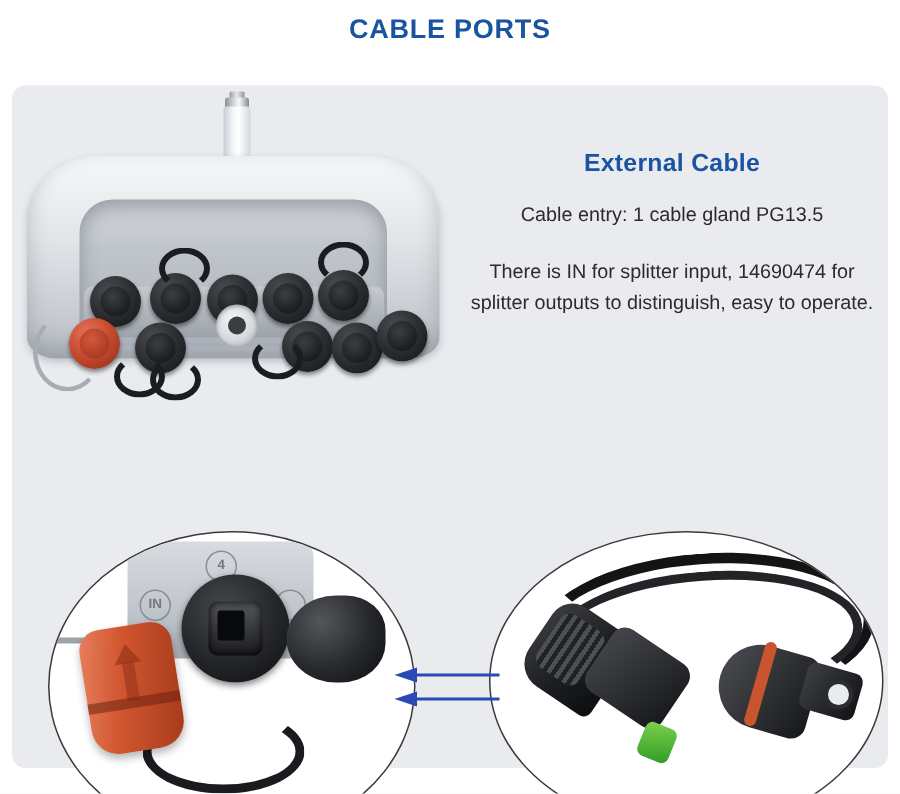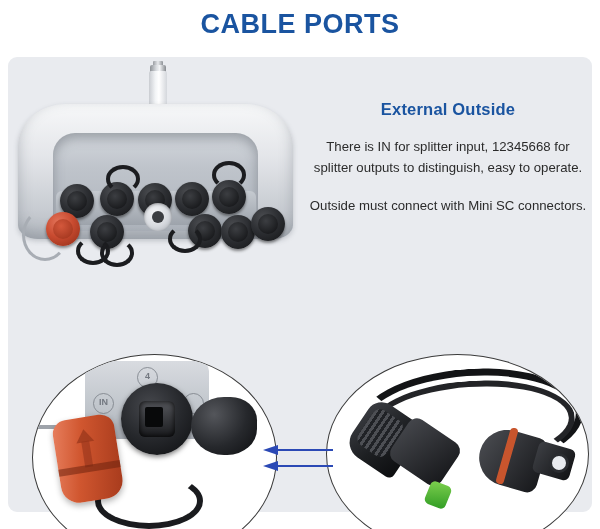--- a/index.html
+++ b/index.html
@@ -15,21 +15,21 @@
     font-family: "Liberation Sans", sans-serif;
   }
 
   
   #page-title {
     position: absolute;
     left: 0;
     top: 9px;
     width: 600px;
     text-align: center;
-    font-size: 27px;
+    font-size: 18px;
     font-weight: bold;
     letter-spacing: 0.5px;
     color: #1a54a0;
     font-family: "Liberation Sans", sans-serif;
   }
 
   
   #content-panel {
     position: absolute;
     left: 8px;
@@ -451,25 +451,25 @@
 
     <div class="tether" style="left:98px;  top:108px;"></div>
     <div class="tether" style="left:204px; top:104px;"></div>
     <div class="tether down" style="left:68px;  top:180px;"></div>
     <div class="tether down" style="left:92px;  top:182px;"></div>
     <div class="tether down" style="left:160px; top:168px;"></div>
     <div class="grey-cable" style="left:14px; top:152px; width:40px; height:46px;"></div>
   </div>
 
   <div id="info-column">
-    <div id="section-heading">External Outside</div>
-
-
-    <div class="para">There is IN for splitter input, 12345668 for splitter outputs to distinguish, easy to operate.</div>
-    <div class="para">Outside must connect with Mini SC connectors.</div>
+    <div id="section-heading">External Cable</div>
+
+    <div class="spec-line">Cable entry: 1 cable gland PG13.5</div>
+
+    <div class="para">There is IN for splitter input, 14690474 for splitter outputs to distinguish, easy to operate.</div>
   </div>
 
   <div id="detail-left" class="detail-circle">
     <div class="dl-wire"></div>
     <div class="dl-housing"></div>
 
     <div class="emboss" style="left:104px; top:12px;">4</div>
     <div class="emboss" style="left:60px; top:38px;">IN</div>
     <div class="emboss" style="left:150px; top:38px;"></div>
 

